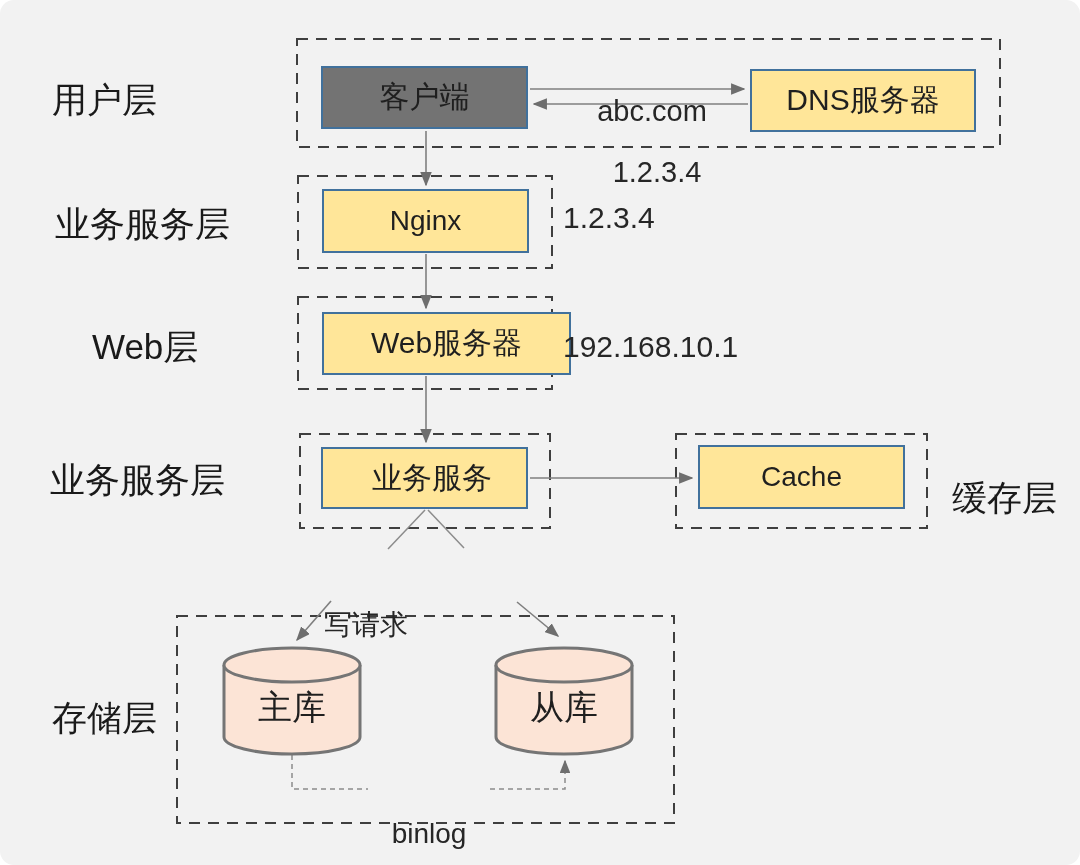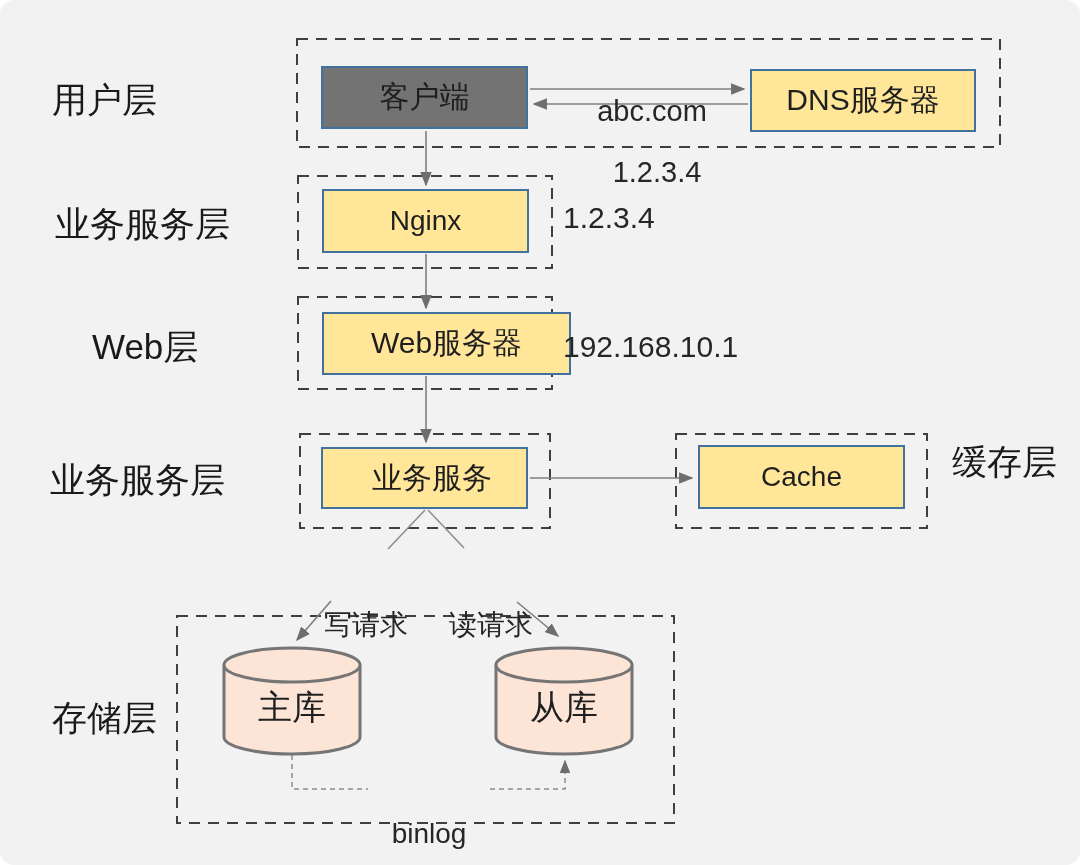--- a/index.html
+++ b/index.html
@@ -59,21 +59,21 @@
     <g>
       <path d="M496,665 L496,737 A68,17 0 0 0 632,737 L632,665" fill="#FCE4D6" stroke="#757575" stroke-width="3"></path>
       <ellipse cx="564" cy="665" rx="68" ry="17" fill="#FCE4D6" stroke="#757575" stroke-width="3"></ellipse>
     </g>
   </svg>
 
   <div class="layer-label" style="left:52px;top:77px;">用户层</div>
   <div class="layer-label" style="left:55px;top:201px;">业务服务层</div>
   <div class="layer-label" style="left:50px;top:324px;margin-left:42px;">Web层</div>
   <div class="layer-label" style="left:50px;top:457px;">业务服务层</div>
-  <div class="layer-label" style="left:952px;top:439px;">缓存层</div>
+  <div class="layer-label" style="left:952px;top:475px;">缓存层</div>
   <div class="layer-label" style="left:52px;top:695px;">存储层</div>
 
   <div class="node green fs30" style="left:321px;top:66px;width:207px;height:63px;">
     <span>客户端</span>
   </div>
   <div class="node yellow fs30" style="left:750px;top:69px;width:226px;height:63px;">
     <span>DNS服务器</span>
   </div>
   <div class="node yellow fs32" style="left:322px;top:189px;width:207px;height:64px;">
     <span>Nginx</span>
@@ -89,16 +89,15 @@
   </div>
 
   <div class="cyl-label" style="left:252px;top:685px;width:80px;">主库</div>
   <div class="cyl-label" style="left:524px;top:685px;width:80px;">从库</div>
 
   <div class="edge-label" style="left:592px;top:51px;width:120px;font-size:29px;">abc.com</div>
   <div class="edge-label" style="left:597px;top:112px;width:120px;font-size:29px;">1.2.3.4</div>
   <div class="side-text" style="left:563px;top:201px;">1.2.3.4</div>
   <div class="side-text" style="left:563px;top:330px;">192.168.10.1</div>
   <div class="edge-label" style="left:316px;top:562px;width:100px;">写请求</div>
-  <div class="edge-label" style="left:441px;top:562px;width:100px;">读请求</div>
   <div class="edge-label" style="left:379px;top:774px;width:100px;">binlog</div>
 
 </div>
 
 </body></html>

